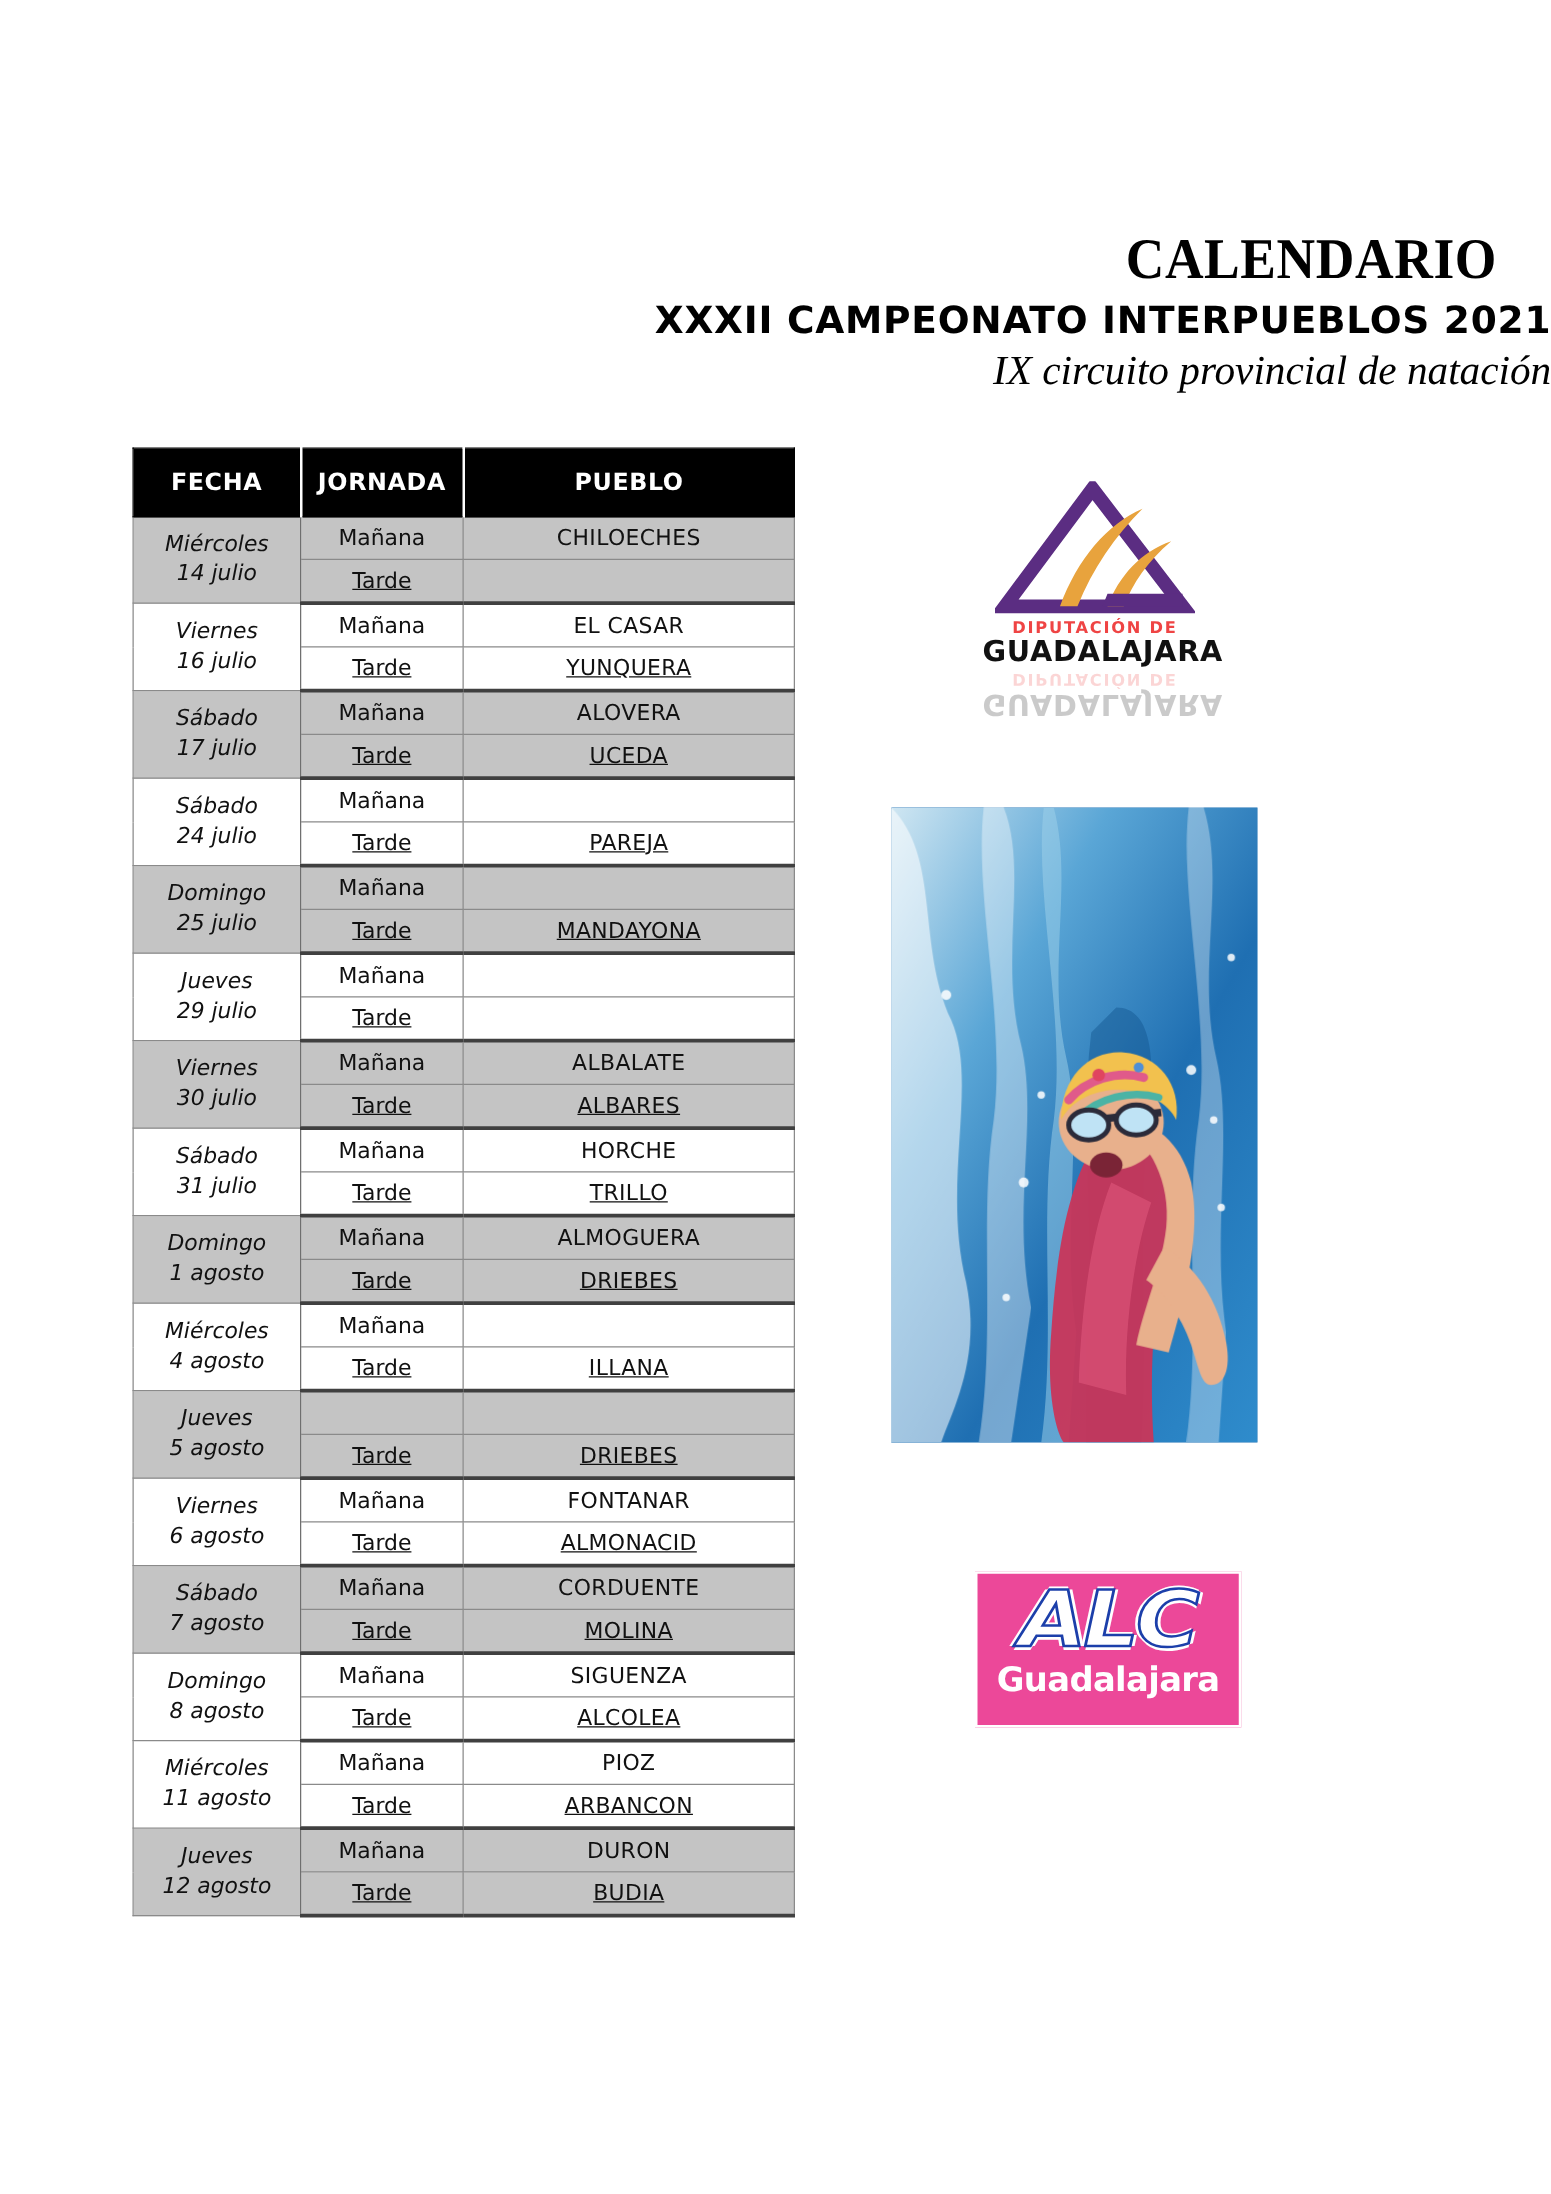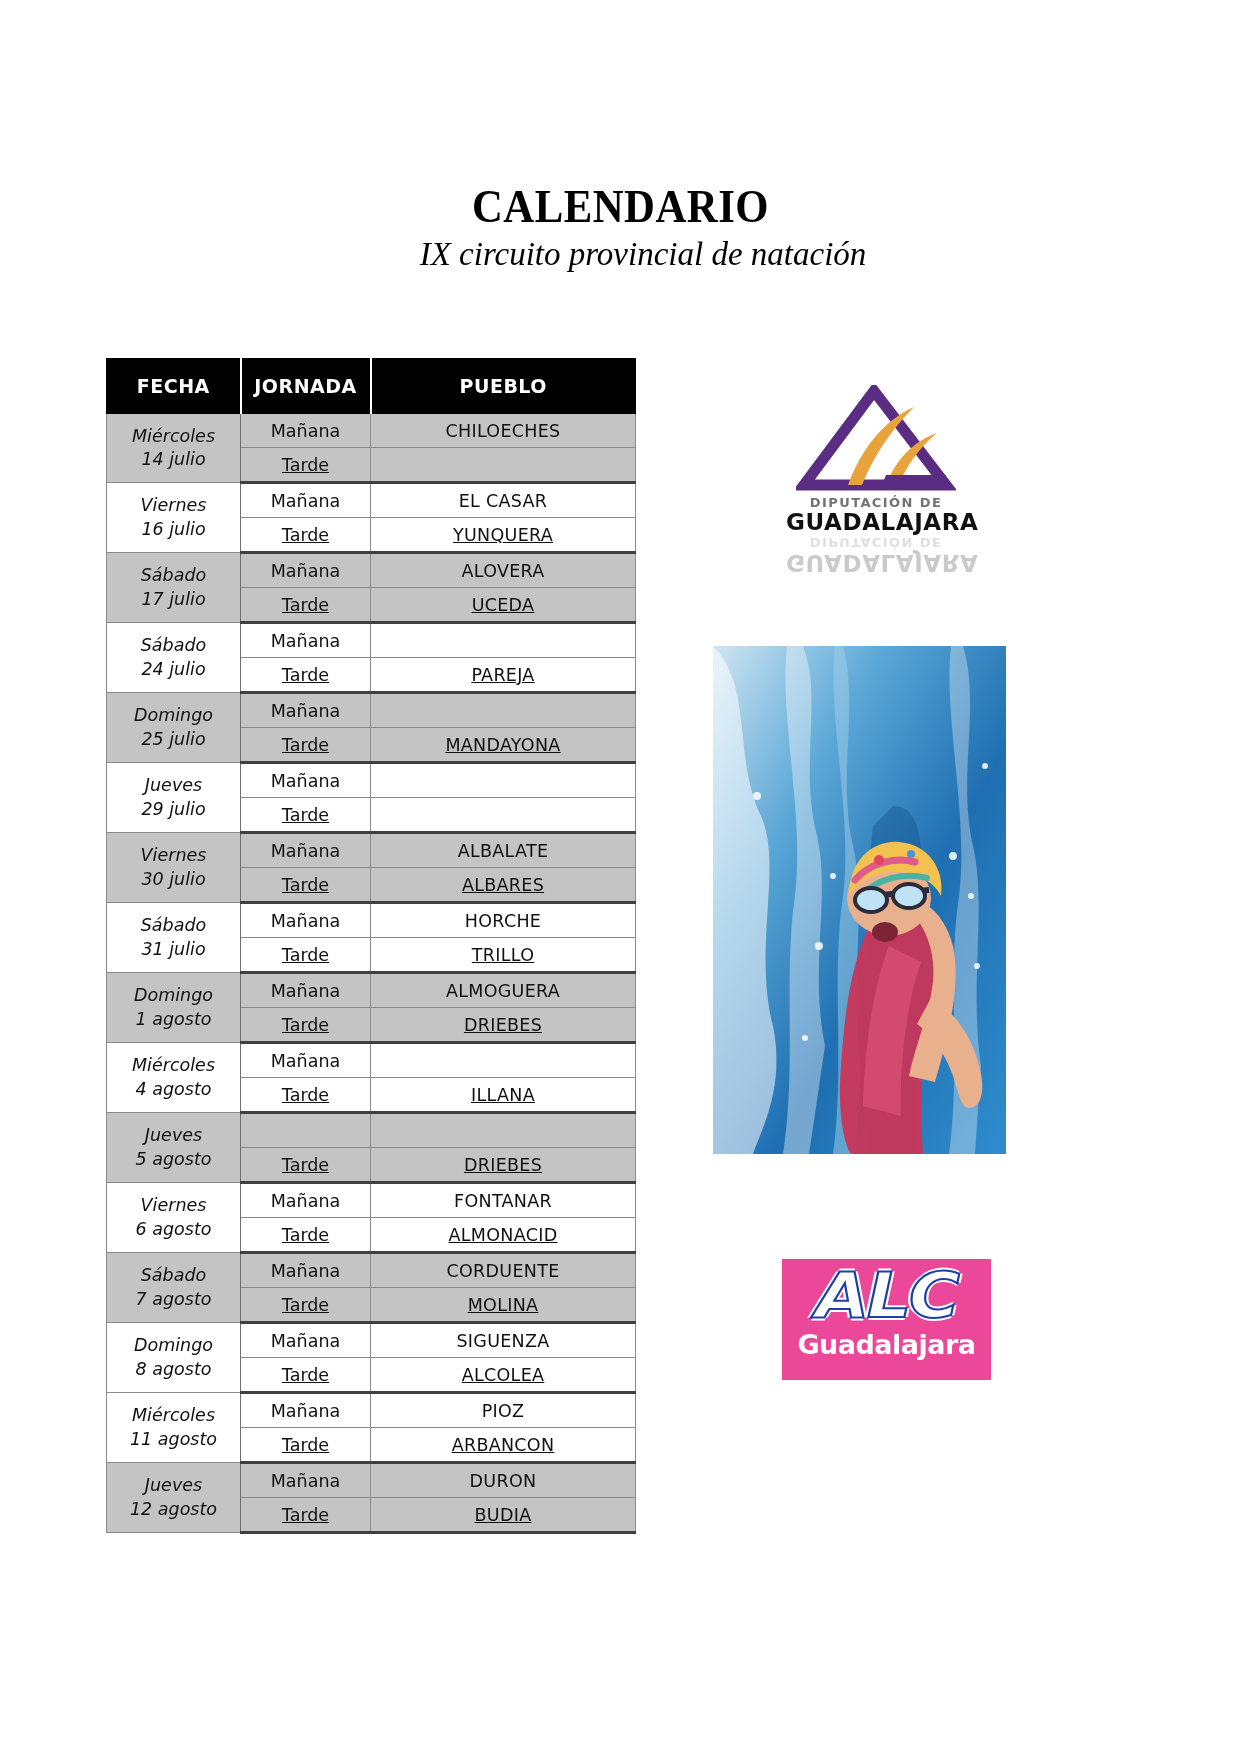--- a/index.html
+++ b/index.html
@@ -14,21 +14,21 @@
     font-family: "DejaVu Sans", sans-serif;
     overflow: hidden;
   }
 
   
   .titles {
     position: absolute;
     left: 0;
     top: 182px;
     width: 1241px;
-    text-align: center;
+    text-align: right;
   }
   .title-main {
     font-family: "Liberation Serif", serif;
     font-weight: bold;
     font-size: 46px;
     letter-spacing: 0.5px;
     color: #000;
     line-height: 1.08;
     transform: scaleX(0.93);
   }
@@ -116,21 +116,21 @@
   }
   .dip-mark { position: relative; width: 160px; height: 110px; margin: 0 auto; }
   .dip-text {
     text-align: center;
     font-family: "DejaVu Sans", sans-serif;
   }
   .dip-line1 {
     font-size: 13px;
     font-weight: bold;
     letter-spacing: 1.4px;
-    color: #737373;
+    color: #ef4444;
     text-align: center;
   }
   .dip-line2 {
     font-size: 23px;
     font-weight: bold;
     letter-spacing: 0.6px;
     color: #111;
     margin-top: -1px;
   }
   .dip-reflection {
@@ -188,20 +188,21 @@
     line-height: 1;
     margin-top: 4px;
     letter-spacing: -0.5px;
   }
 </style>
 </head>
 <body>
 
 <div class="titles">
   <div class="title-main">CALENDARIO</div>
+  <div class="title-sub">XXXII CAMPEONATO INTERPUEBLOS 2021</div>
   <div class="title-third">IX circuito provincial de natación</div>
 </div>
 
 <table class="cal-table">
   <colgroup>
     <col class="c-fecha">
       <col class="c-jornada">
       <col class="c-pueblo">
   </colgroup>
   <thead>

